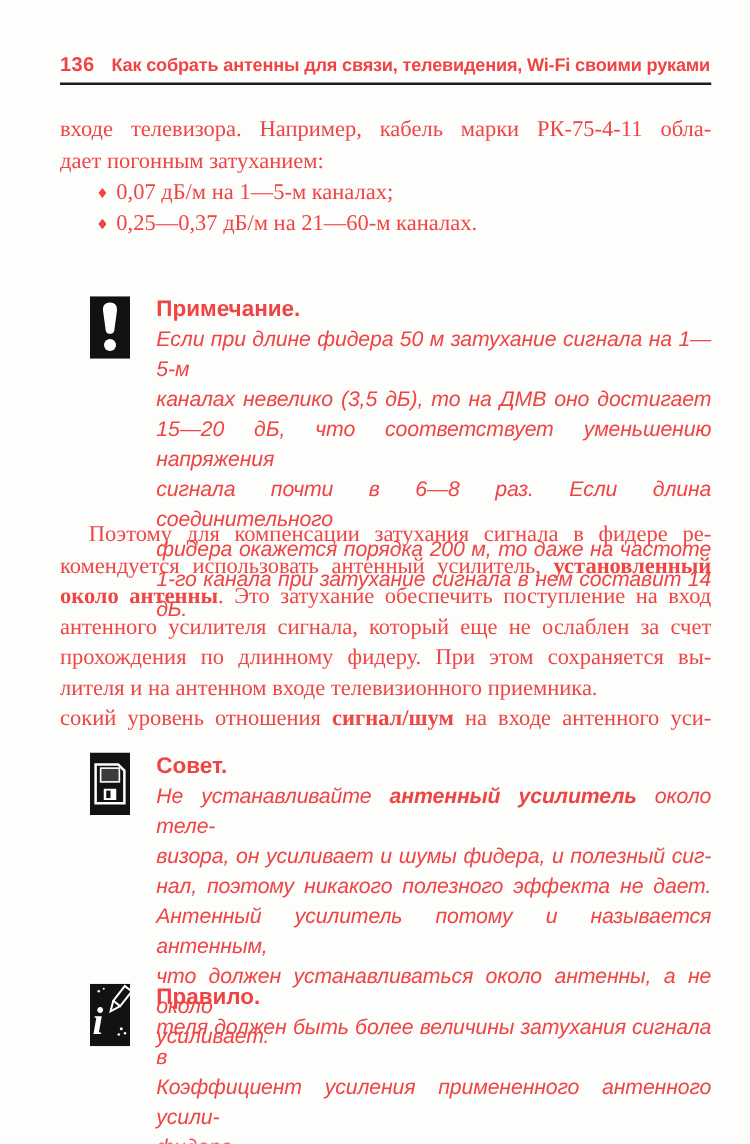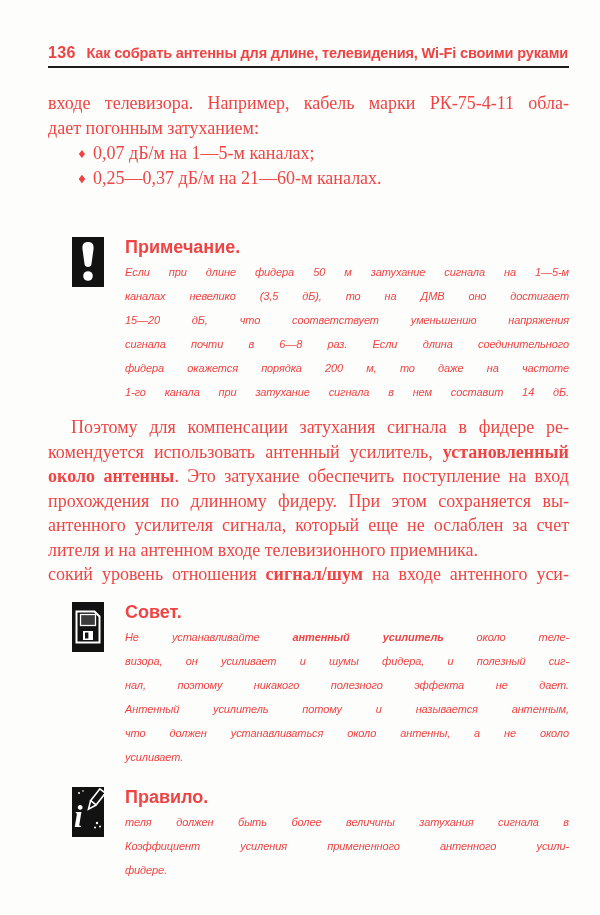--- a/index.html
+++ b/index.html
@@ -46,32 +46,32 @@
     display:block;
   }
   .callout .body{margin-left:77px;width:444px;}
   .callout .ctitle{
     font-family:"Liberation Sans", sans-serif;
     font-weight:700;font-size:18px;line-height:22px;
     margin-bottom:2px;
   }
   .callout .ctext{
     font-family:"Liberation Sans", sans-serif;
-    font-style:italic;font-size:11px;line-height:24px;
+    font-style:italic;font-size:17px;line-height:24px;
     letter-spacing:-0.1px;
   }
 </style>
 </head>
 <body>
 
 <div class="page">
 
   <div class="hdr">
     <span class="num">136</span>
-    <span class="title">Как собрать антенны для длине, телевидения, Wi-Fi своими руками</span>
+    <span class="title">Как собрать антенны для связи, телевидения, Wi-Fi своими руками</span>
   </div>
   <div class="hdr-rule"></div>
 
   <div class="block serif" style="top:91px">
       <div class="line"><span>входе телевизора. Например, кабель марки РК-75-4-11 обла-</span></div>
       <div class="line last"><span>дает погонным затуханием:</span></div>
     </div>
 
   <div class="block serif" style="top:141px">
       <div class="line bulleted"><span class="marker">♦</span><span>0,07 дБ/м на 1—5-м каналах;</span></div>
@@ -95,22 +95,22 @@
           <div class="line"><span>фидера окажется порядка 200 м, то даже на частоте</span></div>
           <div class="line last full"><span>1-го канала при затухание сигнала в нем составит 14 дБ.</span></div>
         </div>
     </div>
   </div>
 
   <div class="block serif" style="top:415px">
       <div class="line indent"><span>Поэтому для компенсации затухания сигнала в фидере ре-</span></div>
       <div class="line"><span>комендуется использовать антенный усилитель, </span><span class="b">установленный</span></div>
       <div class="line"><span class="b">около антенны</span><span>. Это затухание обеспечить поступление на вход</span></div>
+      <div class="line"><span>антенного усилителя сигнала, который еще не ослаблен за счет</span></div>
       <div class="line"><span>прохождения по длинному фидеру. При этом сохраняется вы-</span></div>
-      <div class="line"><span>антенного усилителя сигнала, который еще не ослаблен за счет</span></div>
       <div class="line last"><span>лителя и на антенном входе телевизионного приемника.</span></div>
       <div class="line"><span>сокий уровень отношения </span><span class="b">сигнал/шум</span><span> на входе антенного уси-</span></div>
     </div>
 
   <div class="callout" style="top:601px">
     <svg class="icon" viewBox="0 0 32 50" aria-hidden="true">
       <rect width="32" height="50" fill="#121212"></rect>
       <path d="M4.5 9.5 h18 l5 5 v26 h-23 z" fill="none" stroke="#ffffff" stroke-width="2"></path>
       <rect x="8.5" y="12.5" width="15" height="11" fill="#3c3c3c" stroke="#ffffff" stroke-width="1.3"></rect>
       <rect x="11" y="29" width="10" height="9" fill="#ffffff"></rect>

